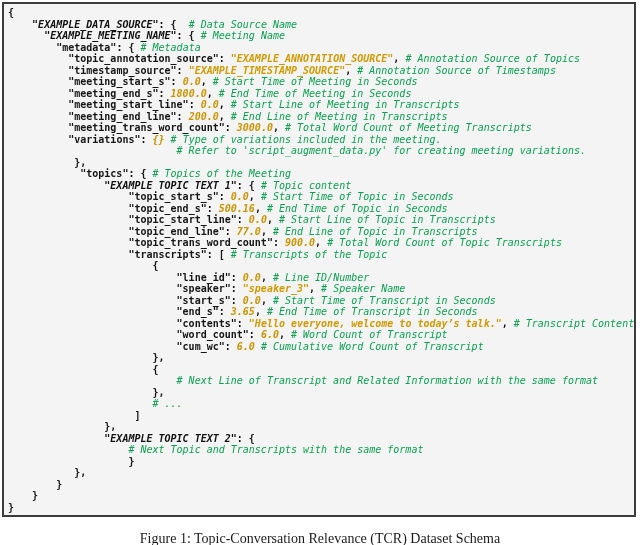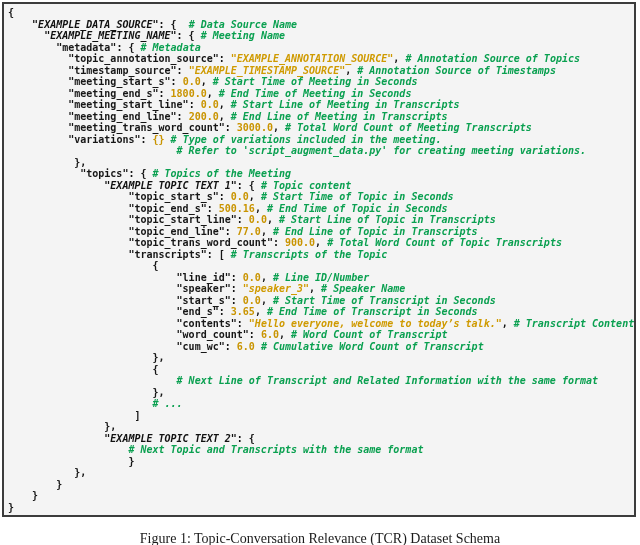--- a/index.html
+++ b/index.html
@@ -18,23 +18,23 @@
   }
   .code{
     font:bold 10px/11.5px "DejaVu Sans Mono",monospace;
     color:#161616;
     white-space:pre;
   }
   .code .ln{white-space:pre;height:11.5px;}
   .tk-key{color:#161616;font-weight:bold;}
   .tk-keybi{color:#111111;font-weight:bold;font-style:italic;}
   .tk-pun{color:#161616;font-weight:bold;}
-  .tk-num{color:#c99400;font-weight:bold;}
+  .tk-num{color:#c99400;font-weight:bold;font-style:italic;}
   .tk-str{color:#cf9a00;font-weight:bold;font-style:italic;}
-  .tk-com{color:#0aa050;font-weight:bold;font-style:italic;}
+  .tk-com{color:#0aa050;font-weight:normal;font-style:italic;}
   .caption{
     position:absolute;left:0;top:531px;width:640px;
     text-align:center;
     font-family:"Liberation Serif",serif;
     font-size:14px;color:#1a1a1a;
     white-space:nowrap;
   }
 </style>
 </head>
 <body>

